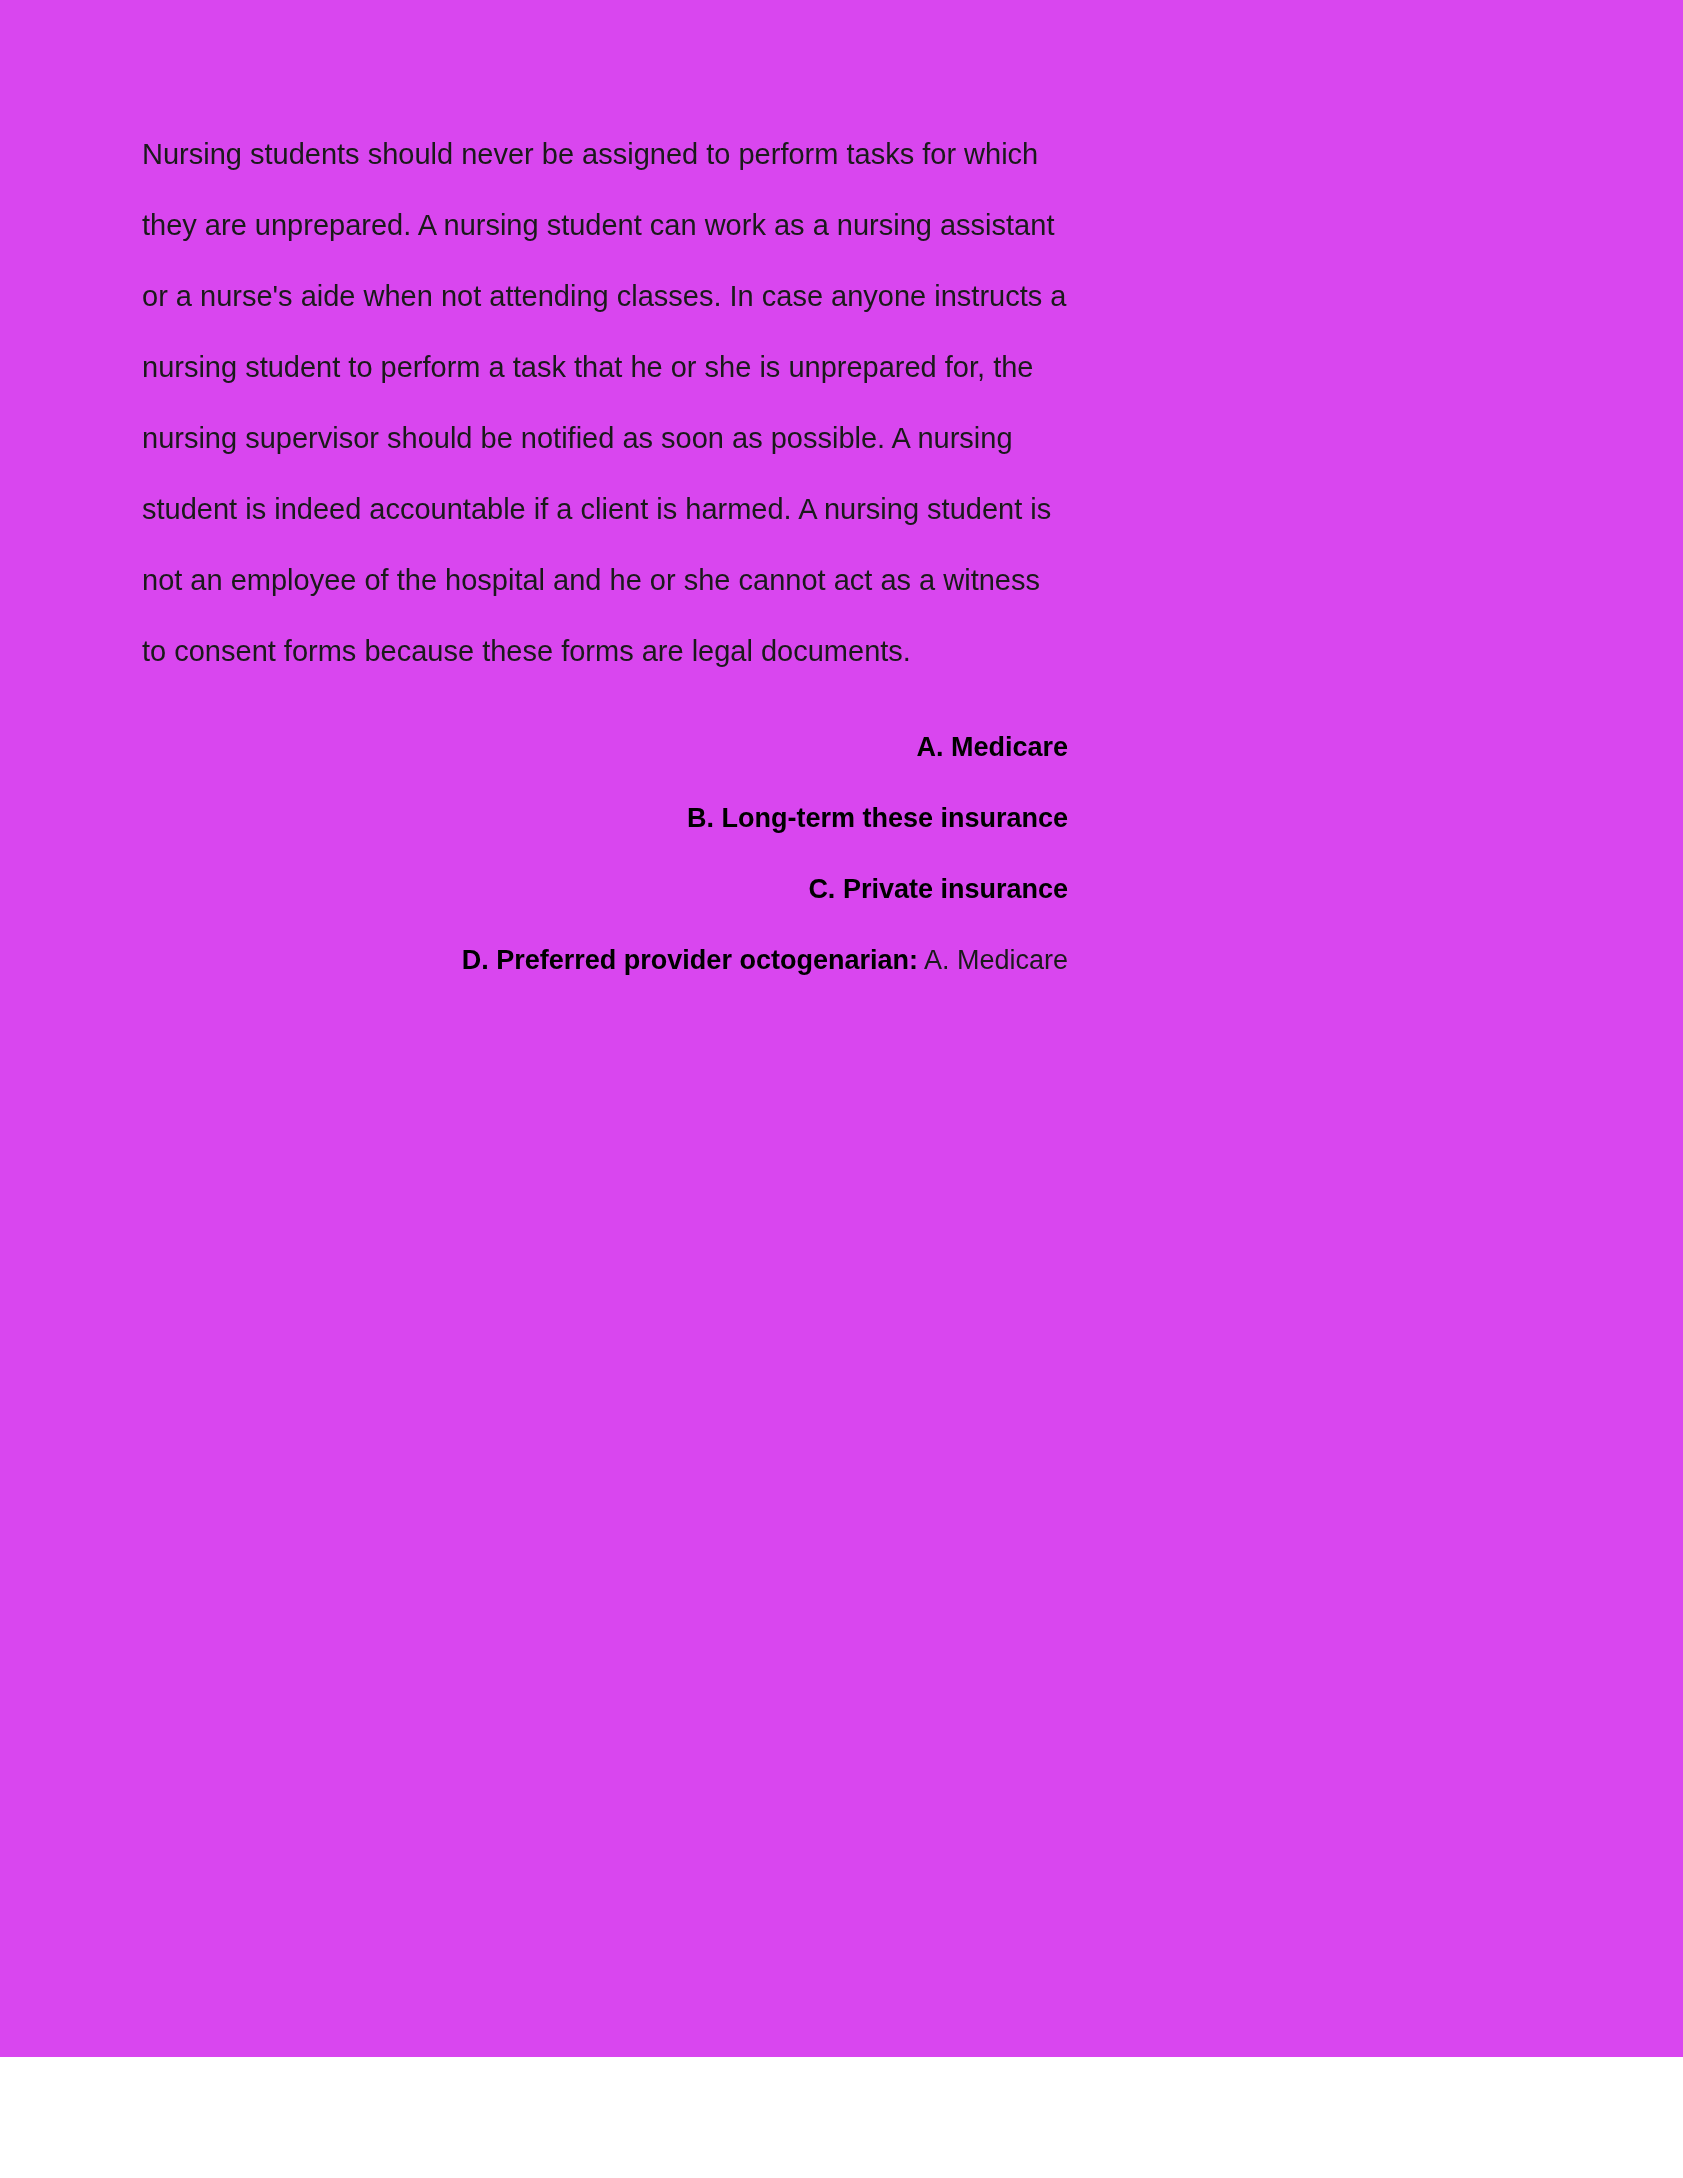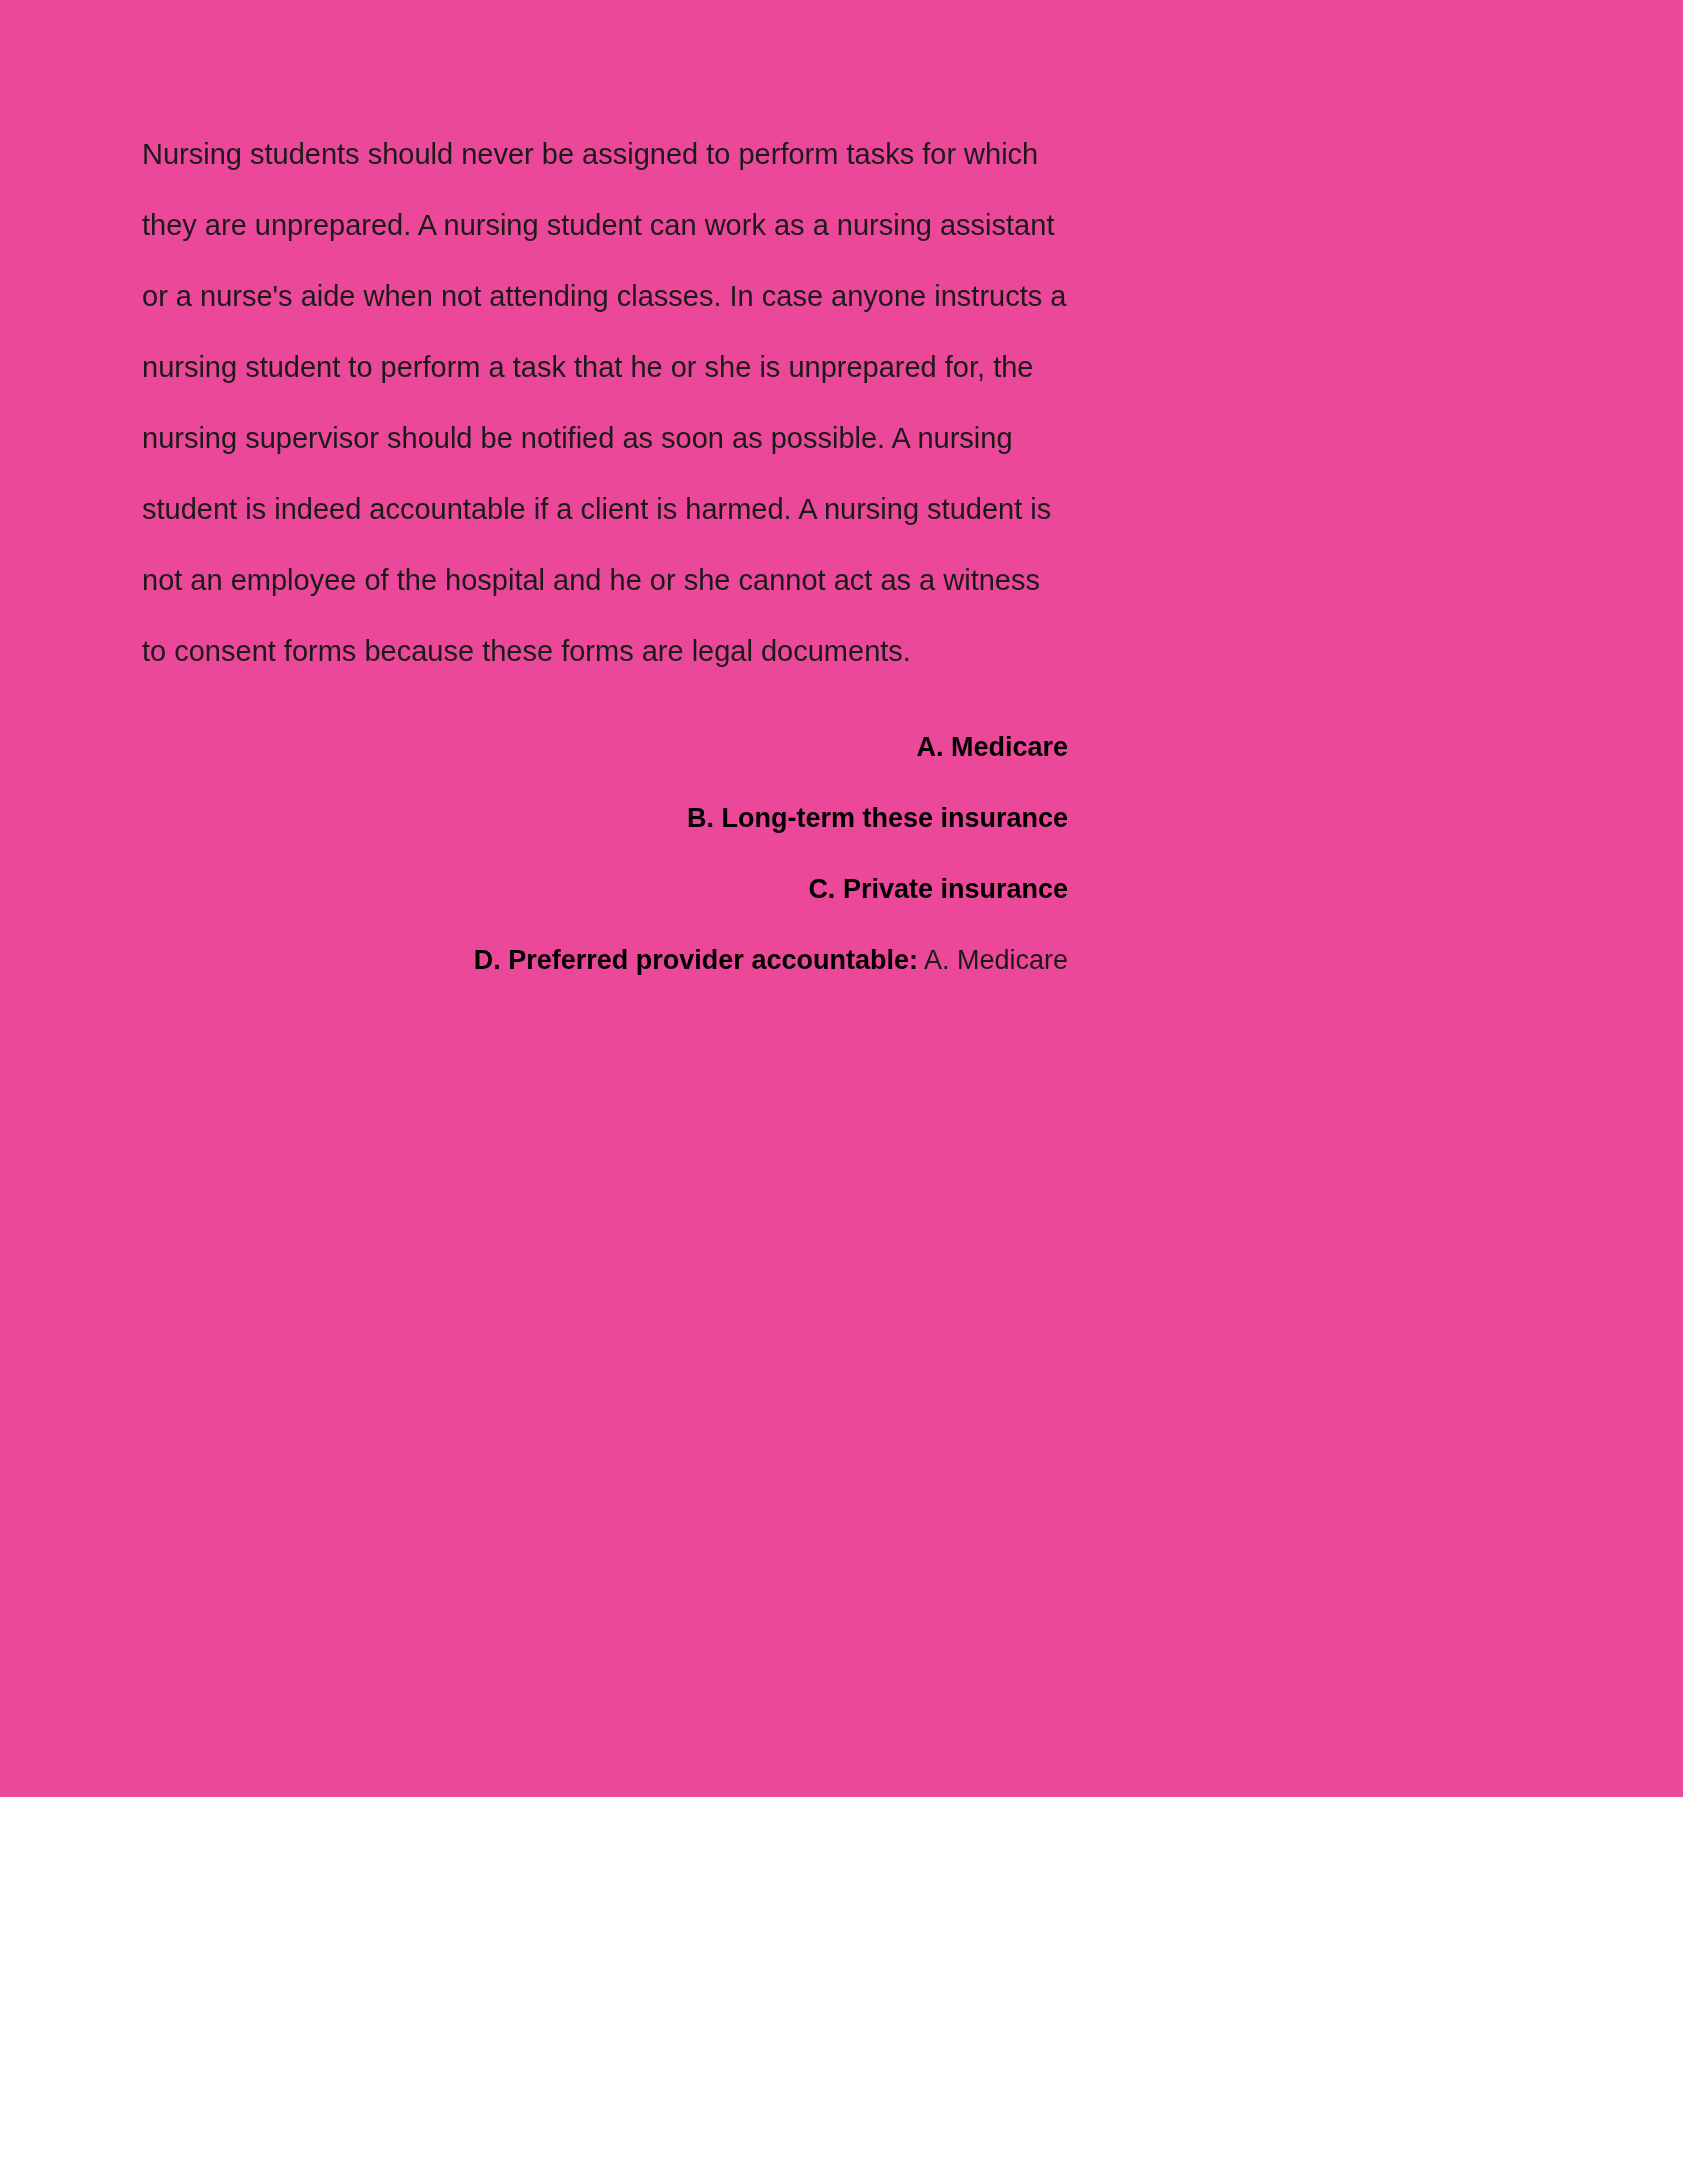--- a/index.html
+++ b/index.html
@@ -8,22 +8,22 @@
   }
   body {
     width: 1683px;
     height: 2178px;
     background: #ffffff;
     font-family: "Liberation Sans", sans-serif;
     color: #1a1a1a;
   }
   .page {
     width: 1683px;
-    height: 1797px;
-    background: #ec4899;
+    height: 2057px;
+    background: #d946ef;
     box-sizing: border-box;
     padding: 119px 0 0 142px;
   }
   .content {
     width: 926px;
   }
   .body-paragraph {
     margin: 0;
     font-size: 29px;
     line-height: 71px;
@@ -79,19 +79,19 @@
 
       <div class="option-line">
         <span class="option-label">B. Long-term these insurance</span><span class="option-suffix"></span>
       </div>
 
       <div class="option-line">
         <span class="option-label">C. Private insurance</span><span class="option-suffix"></span>
       </div>
 
       <div class="option-line">
-        <span class="option-label">D. Preferred provider accountable:</span><span class="option-suffix"> A. Medicare</span>
+        <span class="option-label">D. Preferred provider octogenarian:</span><span class="option-suffix"> A. Medicare</span>
       </div>
 
     </div>
   </div>
 </div>
 
 
 </body></html>

